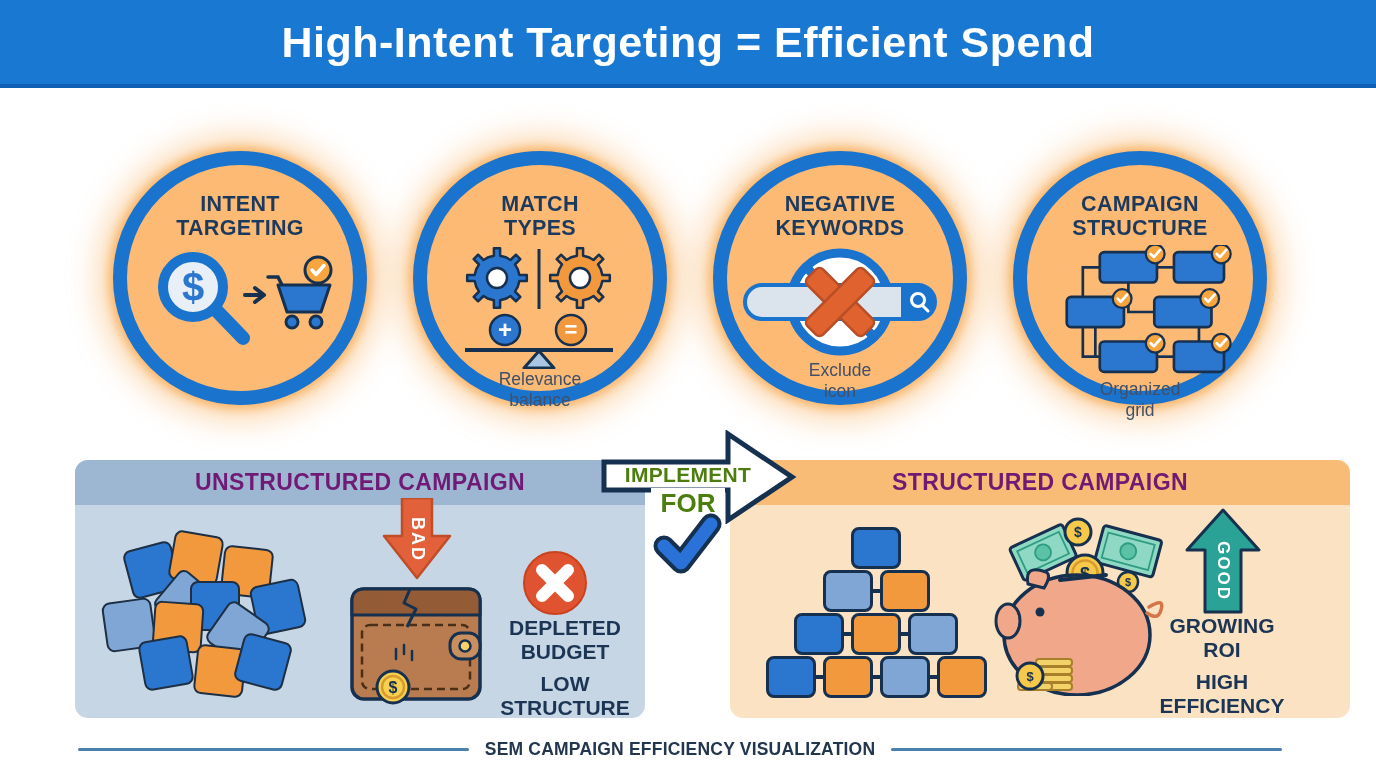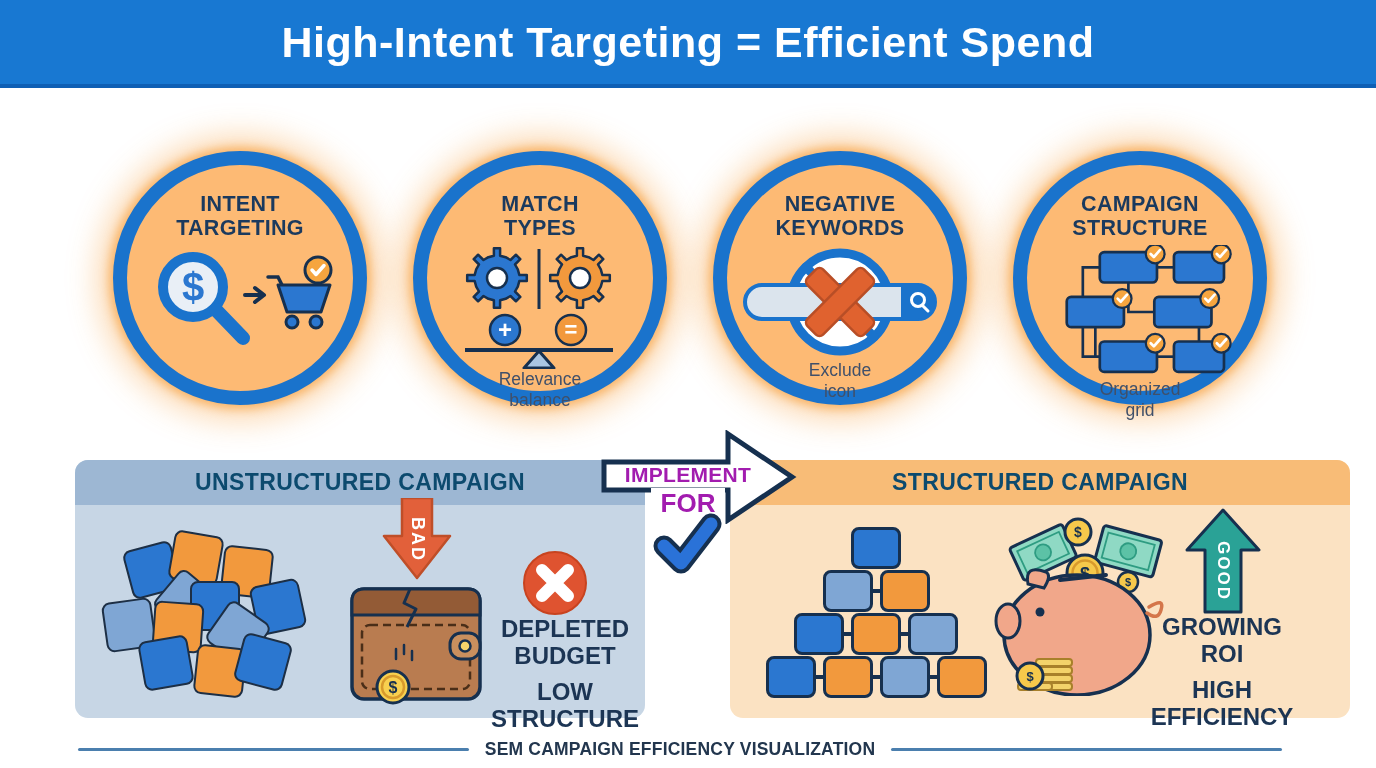--- a/index.html
+++ b/index.html
@@ -20,47 +20,47 @@
   .badge-title{margin-top:27px;font-size:21.5px;font-weight:800;color:#1b3a5e;text-align:center;
                line-height:1.12;letter-spacing:.3px;white-space:pre-line;}
   .badge-icon{margin-top:5px;display:flex;align-items:center;justify-content:center;}
   .badge-caption{font-size:17.5px;color:#40506a;text-align:center;line-height:1.18;white-space:pre-line;}
 
   
   .panel{position:absolute;top:460px;height:258px;border-radius:13px;}
   .panel-left{left:75px;width:570px;background:#c7d6e5;}
   .panel-right{left:730px;width:620px;background:#fbe2c2;}
   .panel-head{position:absolute;left:0;top:0;right:0;height:45px;display:flex;align-items:center;justify-content:center;
-              font-size:23px;font-weight:800;color:#0c4a6e;letter-spacing:.4px;border-radius:13px 13px 0 0;}
+              font-size:23px;font-weight:800;color:#701a75;letter-spacing:.4px;border-radius:13px 13px 0 0;}
   .panel-left .panel-head{background:#9db7d3;}
   .panel-right .panel-head{background:#f8bc77;}
 
   
   .sq{position:absolute;width:50px;height:50px;border-radius:8px;border:2.5px solid #1d2f45;box-sizing:border-box;}
   .psq{position:absolute;width:50px;height:42px;border-radius:8px;border:3px solid #16304f;box-sizing:border-box;}
   .plink{position:absolute;width:7px;height:4px;background:#16304f;}
   .blue{background:#2b77d0;} .lightblue{background:#7fa6d4;} .orange{background:#f2993d;}
 
   
   .vbox{position:absolute;display:flex;align-items:center;justify-content:center;}
   .vlabel{color:#ffffff;font-weight:800;letter-spacing:2px;transform:rotate(90deg);white-space:nowrap;}
   .bad-box{left:377px;top:498px;width:80px;height:82px;}
   .bad-box .vlabel{font-size:18px;}
   .good-box{left:1183px;top:508px;width:80px;height:106px;}
   .good-box .vlabel{font-size:17px;transform:rotate(90deg) translateX(10px);}
 
   
   .status{position:absolute;text-align:center;color:#1c3554;font-weight:800;line-height:1.12;}
-  .status .s1,.status .s2{white-space:pre-line;font-size:24px;}
+  .status .s1,.status .s2{white-space:pre-line;font-size:21px;}
   .status .s2{margin-top:9px;}
   .status-left{left:490px;top:616px;width:150px;}
   .status-right{left:1142px;top:614px;width:160px;}
 
   
-  .impl-text{position:absolute;left:598px;top:463px;width:180px;text-align:center;color:#a21caf;font-weight:800;}
+  .impl-text{position:absolute;left:598px;top:463px;width:180px;text-align:center;color:#4d7c0f;font-weight:800;}
   .impl-line1{font-size:21px;letter-spacing:.3px;}
   .impl-line2{font-size:26px;margin-top:1px;}
   .impl-line2 span{background:#ffffff;padding:0 10px;display:inline-block;}
 
   
   .footer{position:absolute;left:0;right:16px;top:736px;height:26px;display:flex;align-items:center;padding:0 78px;justify-content:flex-end;}
   .fline{flex:1;height:3px;background:#4b7fae;border-radius:2px;}
   .fcaption{margin:0 16px;font-size:17.5px;font-weight:700;color:#22364e;letter-spacing:.2px;}
 
   .abs{position:absolute;}

